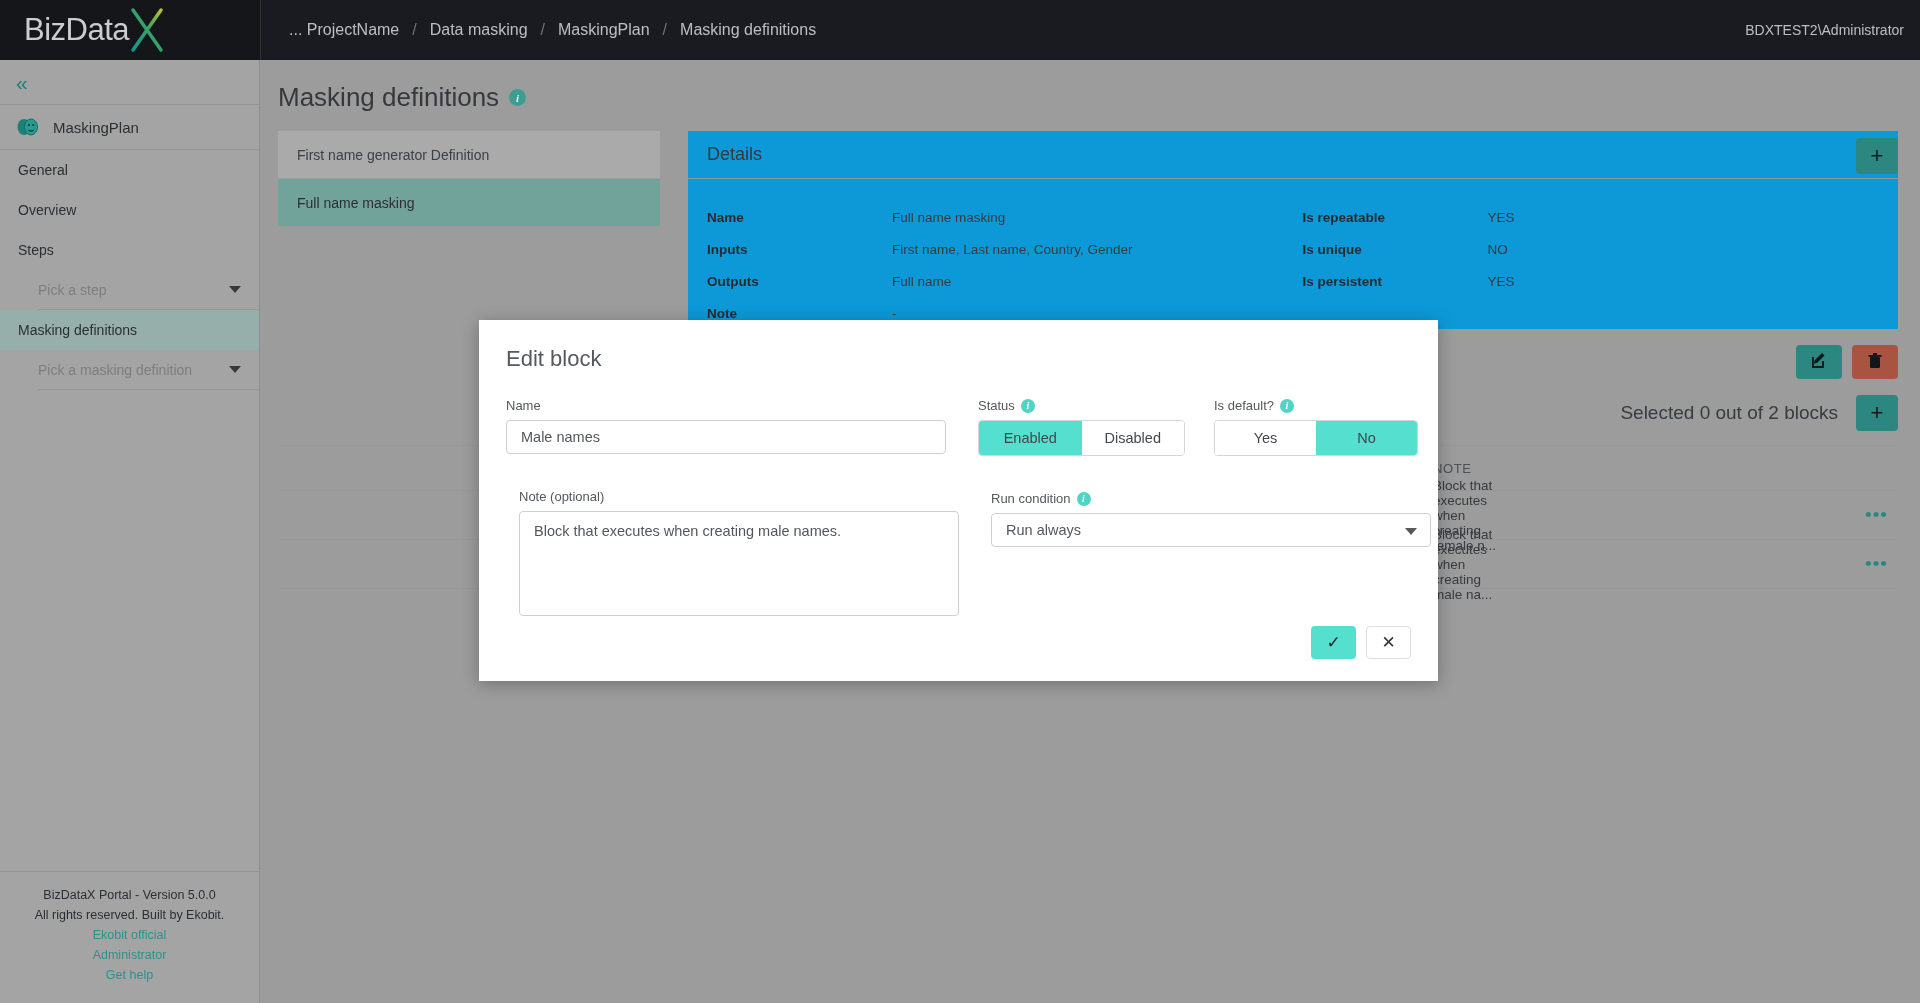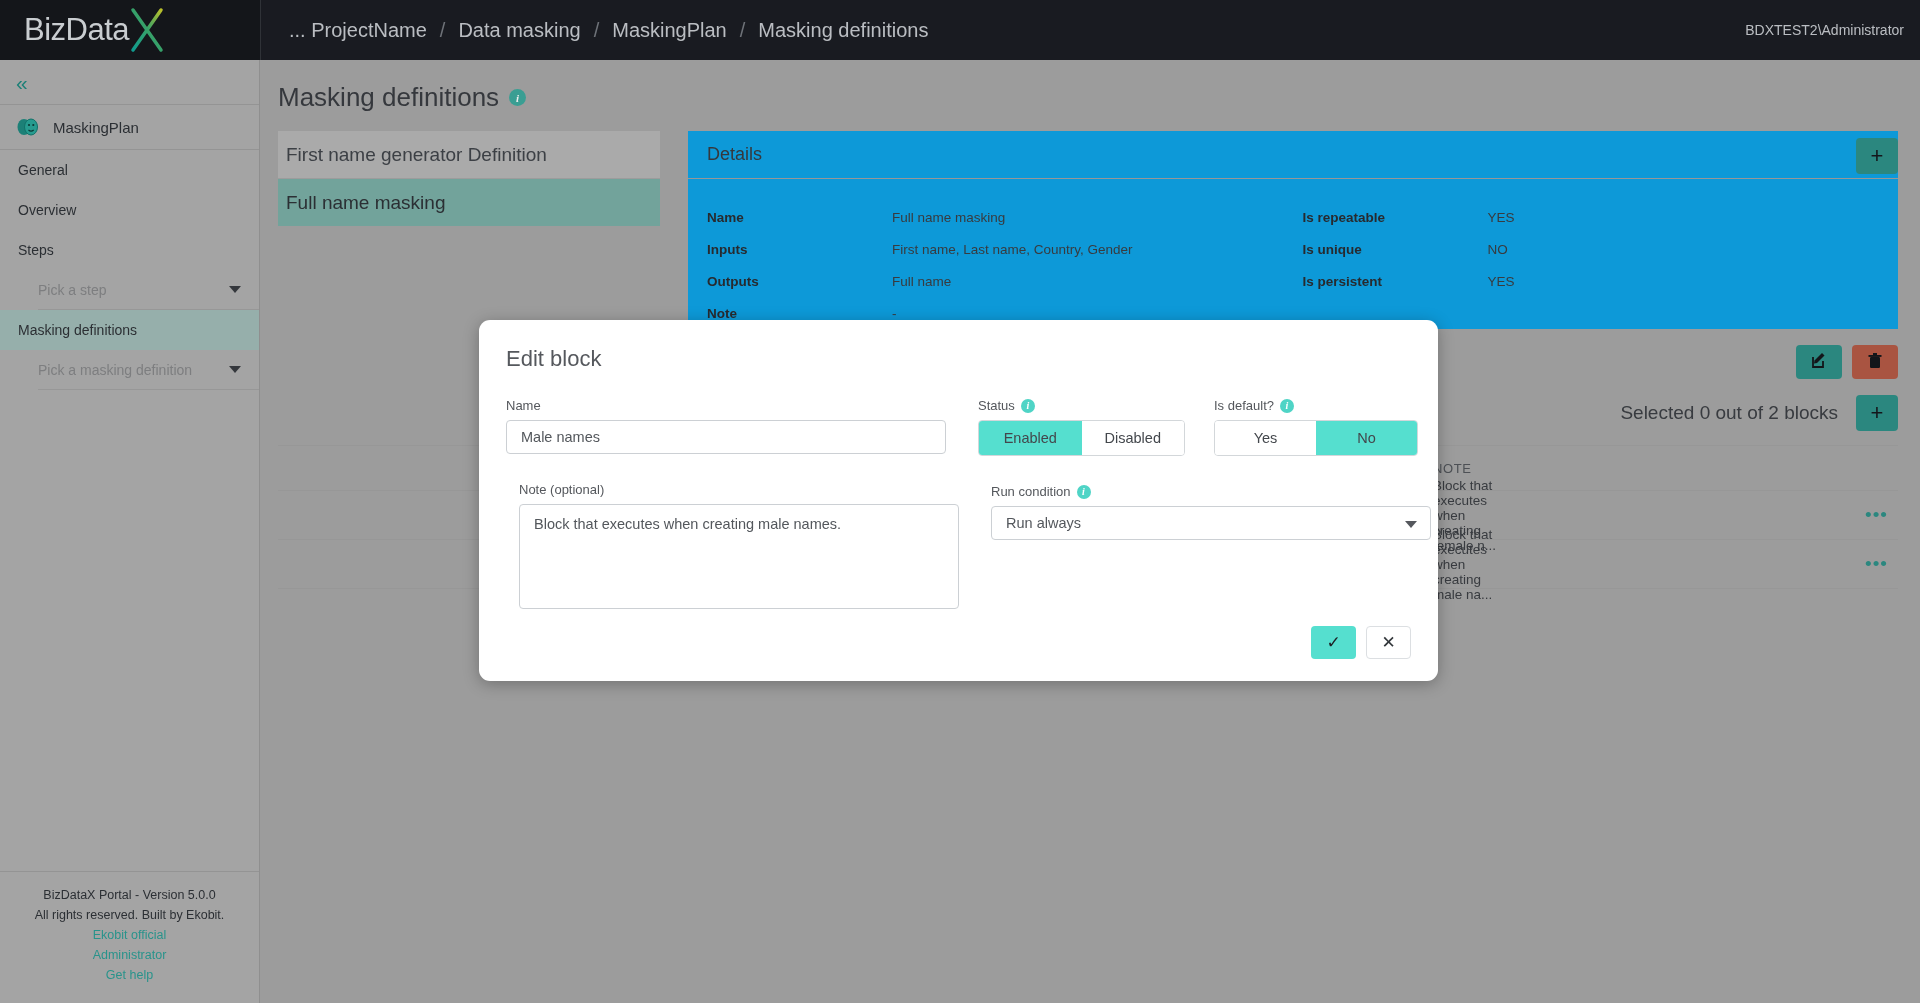--- a/index.html
+++ b/index.html
@@ -18,21 +18,21 @@
   }
   .logo-zone {
     width: 260px; height: 60px; background: #16181d;
     display: flex; align-items: center; padding-left: 24px;
   }
   .logo-text { font-size: 31px; color: #d9dde0; letter-spacing: -.5px; font-weight: 300; }
   .logo-x { position: relative; width: 40px; height: 46px; display: inline-block; vertical-align: middle; margin-left: -2px; }
   .logo-x svg { display:block; }
   .topbar-divider { width: 1px; height: 60px; background: #33363c; }
   .crumbs { display: flex; align-items: center; padding-left: 28px; gap: 13px; }
-  .crumb { font-size: 20px; color: #c9ccd1; }
+  .crumb { font-size: 16px; color: #c9ccd1; }
   .crumb.sep { color: #777b82; }
   .crumb.link { cursor: pointer; }
   .user-zone {
     position: absolute; right: 16px; top: 0; height: 60px;
     display: flex; align-items: center;
   }
   .user-text { font-size: 14px; color: #c9ccd1; }
 
   
   .sidebar {
@@ -83,22 +83,22 @@
   .info-dot.sm { width: 14px; height: 14px; font-size: 10px; background: #4fd4c6; margin-left: 6px; vertical-align: 1px;}
   .add-btn-top {
     position: absolute; right: 22px; top: 78px; width: 42px; height: 36px;
     background: #2f9289; border-radius: 4px; color: #16181d; font-size: 22px;
     display: flex; align-items: center; justify-content: center; cursor: pointer; border: none;
   }
 
   .columns { display: flex; gap: 28px; padding: 18px 22px 0 18px; }
   .def-list { width: 382px; }
   .def-item {
-    height: 48px; display: flex; align-items: center; padding-left: 8px;
-    font-size: 19px; color: #41454b; background: #b7b7b7;
+    height: 48px; display: flex; align-items: center; padding-left: 19px;
+    font-size: 14px; color: #41454b; background: #b7b7b7;
     border-bottom: 1px solid #a8a8a8; cursor: pointer;
   }
   .def-item.active { background: #7bb0a7; color: #2f3338; }
 
   .details-card { flex: 1; background: #0ea5e9; }
   .details-head {
     height: 48px; display: flex; align-items: center; padding-left: 19px;
     font-size: 18px; color: #3a3d42; border-bottom: 1px solid #a3a3a3;
   }
   .details-grid { display: flex; padding: 22px 0 0 19px; }
@@ -129,38 +129,37 @@
   .c-note { width: 1225px; padding-left: 1155px; }
   .c-menu { flex: 1; display: flex; justify-content: flex-end; padding-right: 10px; }
   .dots { color: #2f9289; font-size: 19px; letter-spacing: 1px; cursor: pointer; line-height: 10px; }
 
   
   .modal-overlay { position: absolute; inset: 0; background: rgba(0,0,0,0.07); }
   .modal {
     position: absolute; left: 479px; top: 320px; width: 959px; height: 361px;
     background: #fff; box-shadow: 0 3px 16px rgba(0,0,0,.28);
     padding: 26px 27px 0 27px;
-    border-radius: 11px;
   }
   .modal-title { font-size: 22px; color: #55585d; font-weight: 400; margin-bottom: 26px; }
   .m-cols { display: flex; gap: 32px; }
   .m-left { width: 440px; }
   .m-right { width: 440px; display: flex; gap: 0; }
   .fl { font-size: 13px; color: #54575c; margin-bottom: 7px; display: block; }
   .fi {
     width: 440px; height: 34px; border: 1px solid #ccd0d4; border-radius: 4px;
     font-size: 14.5px; color: #53575c; padding: 0 14px;
     font-family: "Liberation Sans", sans-serif; background: #fff;
   }
   .ta {
     width: 440px; height: 105px; border: 1px solid #ccd0d4; border-radius: 4px;
     font-size: 14.5px; color: #53575c; padding: 10px 14px; resize: none;
     font-family: "Liberation Sans", sans-serif; background: #fff; line-height: 1.35;
   }
-  .field-gap { margin-top: 28px; padding-left: 13px; }
+  .field-gap { margin-top: 35px; padding-left: 13px; }
   .toggle { display: flex; border: 1px solid #d3d7da; border-radius: 4px; overflow: hidden; }
   .tg {
     height: 34px; display: flex; align-items: center; justify-content: center;
     font-size: 14.5px; color: #43474c; background: #fff; cursor: pointer;
     border: none; font-family: "Liberation Sans", sans-serif;
   }
   .tg.on { background: #55dfcf; }
   .grp-status { width: 207px; }
   .grp-default { width: 204px; }
   .grp-status .tg { width: 103px; }

